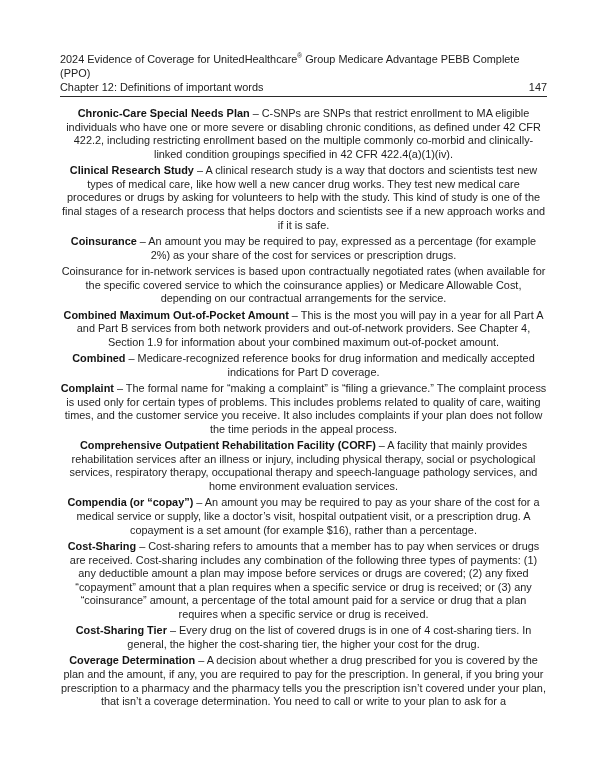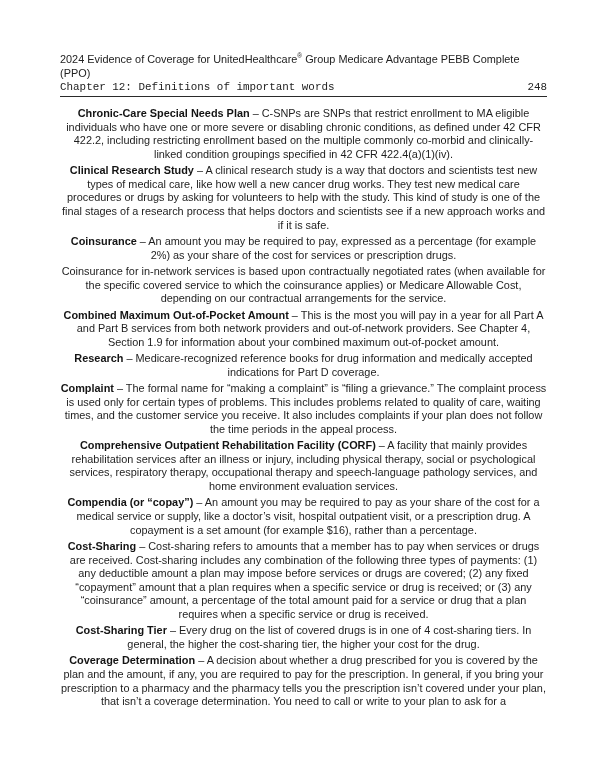--- a/index.html
+++ b/index.html
@@ -26,21 +26,20 @@
   .header .title-line { white-space: nowrap; }
   .header sup {
     font-size: 6.5px;
     line-height: 0;
     vertical-align: super;
   }
   .chapter-row {
     display: flex;
     justify-content: space-between;
     align-items: flex-start;
-    font-family: Liberation Mono, monospace;
   }
   .rule {
     border: none;
     border-top: 1.6px solid #2a2a2a;
     margin: 2px 0 0 0;
     height: 0;
   }
   .content { padding-top: 10px; }
   .def {
     font-size: 10.9px;
@@ -53,38 +52,38 @@
 </head>
 <body>
 
 <div class="page">
 
   <div class="header">
     <div class="title-line"><span>2024 Evidence of Coverage for UnitedHealthcare</span><sup>®</sup><span> Group Medicare Advantage PEBB Complete</span></div>
     <div>(PPO)</div>
     <div class="chapter-row">
       <span>Chapter 12: Definitions of important words</span>
-      <span>248</span>
+      <span>147</span>
     </div>
     <hr class="rule">
   </div>
 
   <div class="content">
 
     <p class="def"><strong>Chronic-Care Special Needs Plan</strong><span> – </span><span>C-SNPs are SNPs that restrict enrollment to MA eligible individuals who have one or more severe or disabling chronic conditions, as defined under 42 CFR 422.2, including restricting enrollment based on the multiple commonly co-morbid and clinically-linked condition groupings specified in 42 CFR 422.4(a)(1)(iv).</span></p>
 
     <p class="def"><strong>Clinical Research Study</strong><span> – </span><span>A clinical research study is a way that doctors and scientists test new types of medical care, like how well a new cancer drug works. They test new medical care procedures or drugs by asking for volunteers to help with the study. This kind of study is one of the final stages of a research process that helps doctors and scientists see if a new approach works and if it is safe.</span></p>
 
     <p class="def"><strong>Coinsurance</strong><span> – </span><span>An amount you may be required to pay, expressed as a percentage (for example 2%) as your share of the cost for services or prescription drugs.</span></p>
 
     <p class="def"><strong></strong><span></span><span>Coinsurance for in-network services is based upon contractually negotiated rates (when available for the specific covered service to which the coinsurance applies) or Medicare Allowable Cost, depending on our contractual arrangements for the service.</span></p>
 
     <p class="def"><strong>Combined Maximum Out-of-Pocket Amount</strong><span> – </span><span>This is the most you will pay in a year for all Part A and Part B services from both network providers and out-of-network providers. See Chapter 4, Section 1.9 for information about your combined maximum out-of-pocket amount.</span></p>
 
-    <p class="def"><strong>Research</strong><span> – </span><span>Medicare-recognized reference books for drug information and medically accepted indications for Part D coverage.</span></p>
+    <p class="def"><strong>Combined</strong><span> – </span><span>Medicare-recognized reference books for drug information and medically accepted indications for Part D coverage.</span></p>
 
     <p class="def"><strong>Complaint</strong><span> – </span><span>The formal name for “making a complaint” is “filing a grievance.” The complaint process is used only for certain types of problems. This includes problems related to quality of care, waiting times, and the customer service you receive. It also includes complaints if your plan does not follow the time periods in the appeal process.</span></p>
 
     <p class="def"><strong>Comprehensive Outpatient Rehabilitation Facility (CORF)</strong><span> – </span><span>A facility that mainly provides rehabilitation services after an illness or injury, including physical therapy, social or psychological services, respiratory therapy, occupational therapy and speech-language pathology services, and home environment evaluation services.</span></p>
 
     <p class="def"><strong>Compendia (or “copay”)</strong><span> – </span><span>An amount you may be required to pay as your share of the cost for a medical service or supply, like a doctor’s visit, hospital outpatient visit, or a prescription drug. A copayment is a set amount (for example $16), rather than a percentage.</span></p>
 
     <p class="def"><strong>Cost-Sharing</strong><span> – </span><span>Cost-sharing refers to amounts that a member has to pay when services or drugs are received. Cost-sharing includes any combination of the following three types of payments: (1) any deductible amount a plan may impose before services or drugs are covered; (2) any fixed “copayment” amount that a plan requires when a specific service or drug is received; or (3) any “coinsurance” amount, a percentage of the total amount paid for a service or drug that a plan requires when a specific service or drug is received.</span></p>
 
     <p class="def"><strong>Cost-Sharing Tier</strong><span> – </span><span>Every drug on the list of covered drugs is in one of 4 cost-sharing tiers. In general, the higher the cost-sharing tier, the higher your cost for the drug.</span></p>

